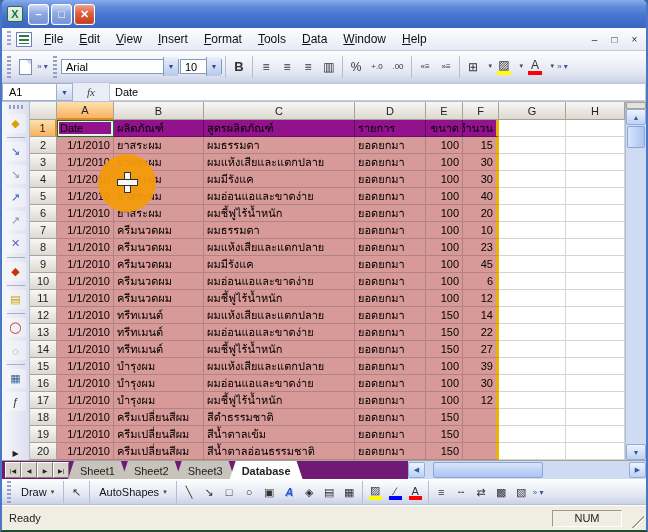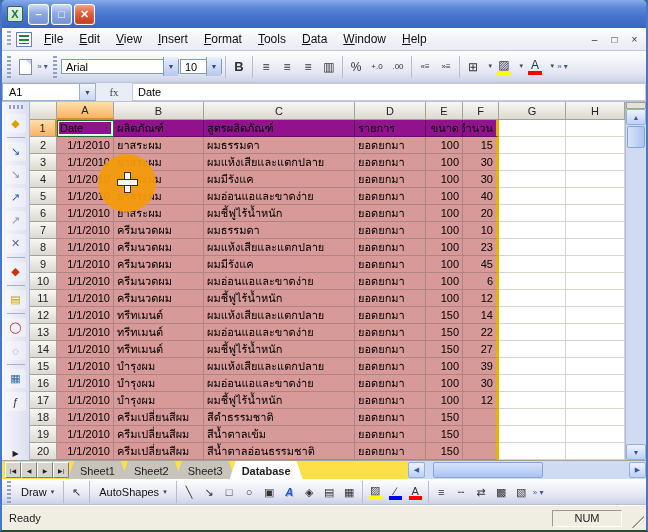--- a/index.html
+++ b/index.html
@@ -37,23 +37,23 @@
   .ticon.withcaret { margin-right:10px; }
   .chev { width:13px; height:22px; display:flex; flex-direction:column; align-items:center; justify-content:center; font-size:8px; color:#3b5a9d; flex:none; }
   .combo { display:flex; align-items:center; height:15px; border:1px solid #7f9db9; background:#fff; font-size:11px; flex:none; }
   .combo .val { padding:0 4px; overflow:hidden; white-space:nowrap; }
   .combo .drop { width:15px; height:19px; margin-left:auto; background:linear-gradient(#e9effb,#b7c8ec); border-left:1px solid #7f9db9; font-size:7px; color:#2c4a8c; display:flex; align-items:center; justify-content:center; }
   .page-ico { width:13px; height:16px; background:#fff; border:1px solid #7a8cb4; position:relative; }
   .page-ico::after { content:""; position:absolute; top:0; right:0; border-style:solid; border-width:0 5px 5px 0; border-color:transparent #c9d4ea transparent transparent; }
 
   
   .formulabar { height:19px; display:flex; align-items:stretch; background:#e9edf6; border-bottom:1px solid #b9bfd4; font-size:11px; }
-  .namebox { width:78px; background:#fff; border:1px solid #9cb0cc; display:flex; align-items:center; padding-left:6px; }
+  .namebox { width:55px; background:#fff; border:1px solid #9cb0cc; display:flex; align-items:center; padding-left:6px; }
   .namedrop { width:16px; background:linear-gradient(#f2f5fc,#ccd8ef); border:1px solid #9cb0cc; border-left:none; font-size:7px; color:#2c4a8c; display:flex; align-items:center; justify-content:center; }
-  .fxbox { width:36px; display:flex; align-items:center; justify-content:center; font-family:"Liberation Serif",serif; color:#444; }
+  .fxbox { width:36px; display:flex; align-items:center; justify-content:center; font-style:italic; font-family:"Liberation Serif",serif; color:#444; }
   .fml { flex:1; background:#fff; border:1px solid #c4cada; display:flex; align-items:center; padding-left:5px; color:#000; }
 
   
   .main { height:358px; display:flex; background:#fff; }
   .auditbar { width:28px; background:linear-gradient(90deg,#f6f6fc,#dcdfee); border-right:1px solid #b4b9cf; display:flex; flex-direction:column; align-items:center; padding-top:1px; }
   .agrip { width:14px; height:4px; background:repeating-linear-gradient(90deg,#93a0c4 0 2px,transparent 2px 4px); margin:2px 0 3px; }
   .aicon { width:20px; height:19px; display:flex; align-items:center; justify-content:center; font-size:11px; margin:2px 0; border-radius:2px; background:rgba(255,255,255,.35); }
   .asep { width:18px; height:1px; background:#a9aec6; margin:2px 0; }
   .aexpand { margin-top:auto; margin-bottom:2px; font-size:8px; color:#222; }
 
@@ -75,21 +75,21 @@
   .plus .ph { position:absolute; left:0; top:7px; width:21px; height:7px; background:#fff; border:1px solid #2b2b2b; }
   .plus .pc { position:absolute; left:8px; top:8px; width:5px; height:5px; background:#fff; }
 
   .vscroll { width:21px; display:flex; flex-direction:column; background:#cfdaf3; border-left:1px solid #aebbd8; }
   .split-box { height:7px; background:#e6e2d8; border:1px solid #a5a29a; }
   .sbtn { height:16px; background:linear-gradient(#eef3fd,#bdd1f3); border:1px solid #93aede; border-radius:2px; color:#35589f; font-size:7px; display:flex; align-items:center; justify-content:center; }
   .vthumb { height:22px; margin:1px 1px; background:linear-gradient(90deg,#d8e4fb,#aac4f2); border:1px solid #89a5da; border-radius:2px; }
   .vfill { flex:1; }
 
   
-  .tabbar { height:19px; display:flex; align-items:stretch; background:#fde047; border-top:1px solid #a5a29a; padding-left:3px; font-size:11px; }
+  .tabbar { height:19px; display:flex; align-items:stretch; background:#701a75; border-top:1px solid #a5a29a; padding-left:3px; font-size:11px; }
   .navbtn { width:16px; margin:1px 0; display:flex; align-items:center; justify-content:center; font-size:6px; color:#222; background:#d8d4cc; border:1px solid; border-color:#fff #807d75 #807d75 #fff; }
   .tabs { display:flex; align-items:stretch; margin-left:4px; }
   .tab { padding:1px 12px 0; display:flex; align-items:center; background:#c8c4bb; color:#222; clip-path:polygon(6px 0,calc(100% - 6px) 0,100% 100%,0 100%); margin-left:-5px; border-top:1px solid #8a8warn78; }
   .tab.active { background:#fff; font-weight:bold; z-index:2; }
   .hscroll { margin-left:auto; width:238px; display:flex; align-items:stretch; background:#cfdaf3; }
   .hbtn { width:17px; margin:1px 0; background:linear-gradient(#eef3fd,#bdd1f3); border:1px solid #93aede; border-radius:2px; color:#35589f; font-size:7px; display:flex; align-items:center; justify-content:center; }
   .htrack { flex:1; position:relative; }
   .hthumb { position:absolute; left:8px; top:1px; bottom:1px; width:110px; background:linear-gradient(#d8e4fb,#aac4f2); border:1px solid #89a5da; border-radius:2px; }
 
   

